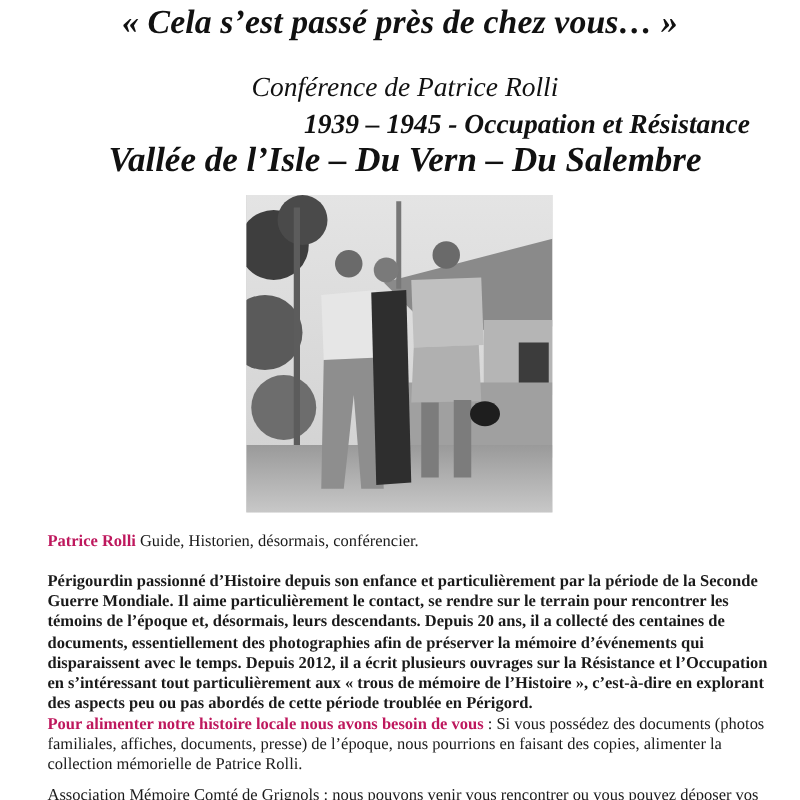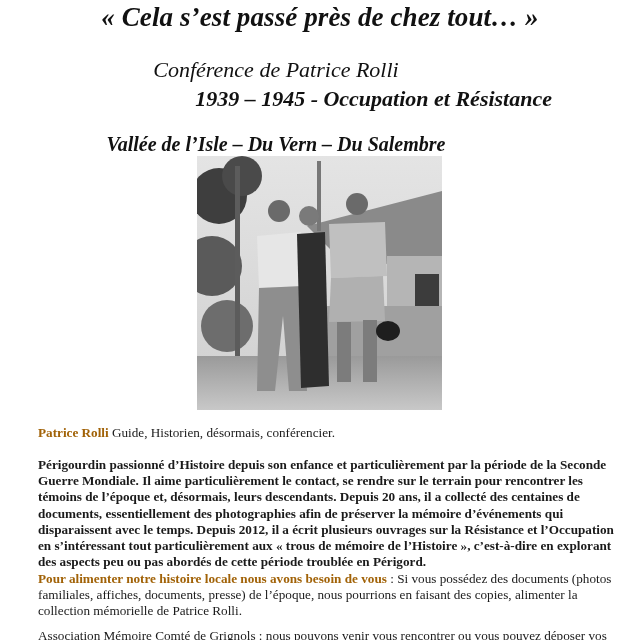--- a/index.html
+++ b/index.html
@@ -1,34 +1,34 @@
 <!DOCTYPE html>
 <html><head>
 <meta charset="utf-8">
 <style>
   html, body { margin: 0; padding: 0; background: #ffffff; }
   body { width: 640px; height: 640px; overflow: hidden; position: relative; font-family: "Liberation Serif", serif; color: #111; }
   .title { position: absolute; left: 0; width: 640px; top: 2px; text-align: center; font-weight: bold; font-style: italic; font-size: 27px; line-height: 30px; letter-spacing: 0.1px; }
-  .subtitle { position: absolute; left: 0; width: 552px; text-align: center; font-style: italic; }
+  .subtitle { position: absolute; left: 0; width: 552px; text-align: center; font-style: italic; padding-left: 48px; }
   .sub1 { top: 57px; font-size: 22px; line-height: 26px; }
   .sub2 { top: 85px; font-size: 22px; line-height: 28px; font-weight: bold; text-align: right; }
-  .sub3 { top: 130px; font-size: 20px; line-height: 28px; font-weight: bold; }
+  .sub3 { top: 115px; font-size: 28px; line-height: 28px; font-weight: bold; }
   .photo { position: absolute; left: 197px; top: 156px; width: 245px; height: 254px; overflow: hidden; background: #cfcfcf; }
   .photo svg { display: block; }
   .body-text { position: absolute; left: 38px; width: 580px; font-size: 13.2px; line-height: 16.2px; color: #1a1a1a; }
   .p1 { top: 425px; }
   .p2 { top: 457px; font-weight: bold; }
   .p3 { top: 571px; }
   .p4 { top: 628px; }
-  b { font-weight: bold; color: #a16207; }
+  b { font-weight: bold; color: #be185d; }
 </style>
 </head>
 <body>
 
-<div class="title">« Cela s’est passé près de chez tout… »</div>
+<div class="title">« Cela s’est passé près de chez vous… »</div>
 <div class="subtitle sub1">Conférence de Patrice Rolli</div>
 <div class="subtitle sub2">1939 – 1945 - Occupation et Résistance</div>
 <div class="subtitle sub3">Vallée de l’Isle – Du Vern – Du Salembre</div>
 
 <div class="photo">
   <svg width="245" height="254" viewBox="0 0 245 254">
     <defs>
       <linearGradient id="sky" x1="0" y1="0" x2="0" y2="1">
         <stop offset="0" stop-color="#e4e4e4"></stop>
         <stop offset="1" stop-color="#cfcfcf"></stop>

